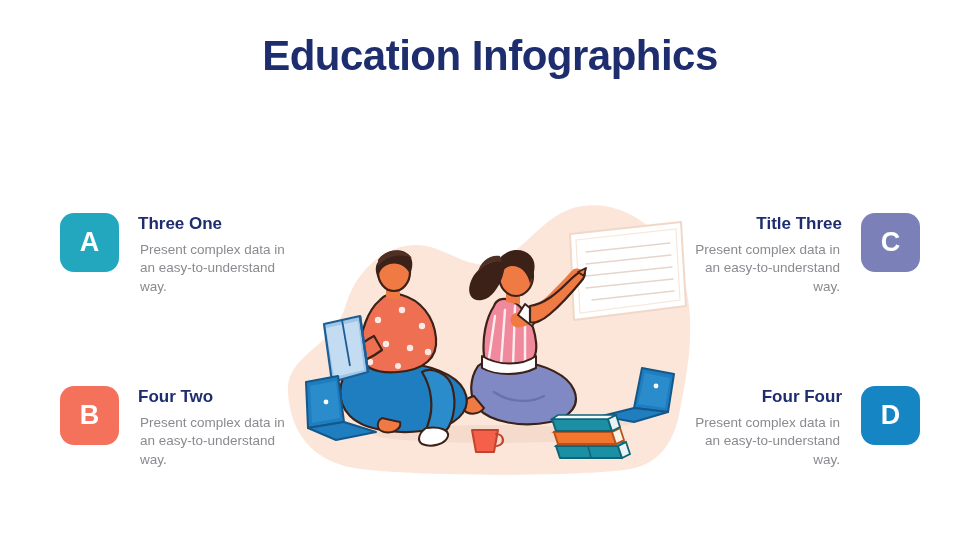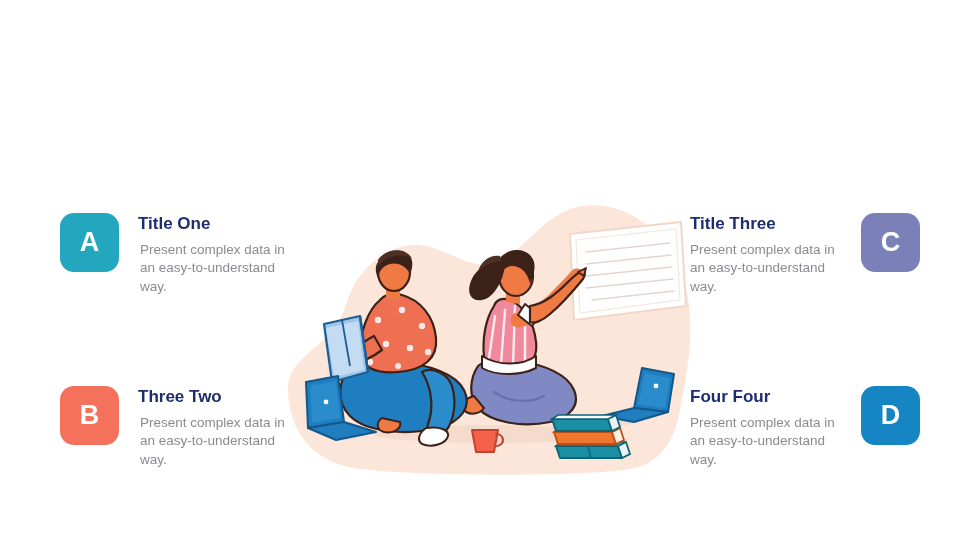--- a/index.html
+++ b/index.html
@@ -63,21 +63,21 @@
     display: flex;
     align-items: center;
     justify-content: center;
     color: #ffffff;
     font-size: 27px;
     font-weight: bold;
     line-height: 1;
   }
   .texts { padding-top: 2px; }
   .item-left  .texts { margin-left: 19px; text-align: left; }
-  .item-right .texts { margin-right: 19px; text-align: left; }
+  .item-right .texts { margin-right: 19px; text-align: right; }
 
   .item-title {
     font-size: 17px;
     font-weight: bold;
     color: #1d2d6e;
     margin: 0 0 7px 0;
     line-height: 1.1;
   }
   .item-desc {
     font-size: 13.5px;
@@ -103,38 +103,39 @@
     height: 290px;
   }
   .illustration svg { display: block; width: 100%; height: 100%; }
 </style>
 </head>
 <body style="background: rgb(255, 255, 255);">
 
 <div class="slide">
 
   <div class="header">
+    <h1 class="main-title">Education Infographics</h1>
   </div>
 
   <div class="item item-left" id="item-a">
     <div class="badge" style="background: rgb(34, 167, 190);">
       <span>A</span>
     </div>
     <div class="texts">
-      <div class="item-title">Title One</div>
+      <div class="item-title">Three One</div>
       <div class="item-desc">Present complex data in an easy-to-understand way.</div>
     </div>
   </div>
 
   <div class="item item-left" id="item-b">
     <div class="badge" style="background: rgb(244, 113, 92);">
       <span>B</span>
     </div>
     <div class="texts">
-      <div class="item-title">Three Two</div>
+      <div class="item-title">Four Two</div>
       <div class="item-desc">Present complex data in an easy-to-understand way.</div>
     </div>
   </div>
 
   <div class="item item-right" id="item-c">
     <div class="texts">
       <div class="item-title">Title Three</div>
       <div class="item-desc">Present complex data in an easy-to-understand way.</div>
     </div>
     <div class="badge" style="background: rgb(123, 128, 184);">

